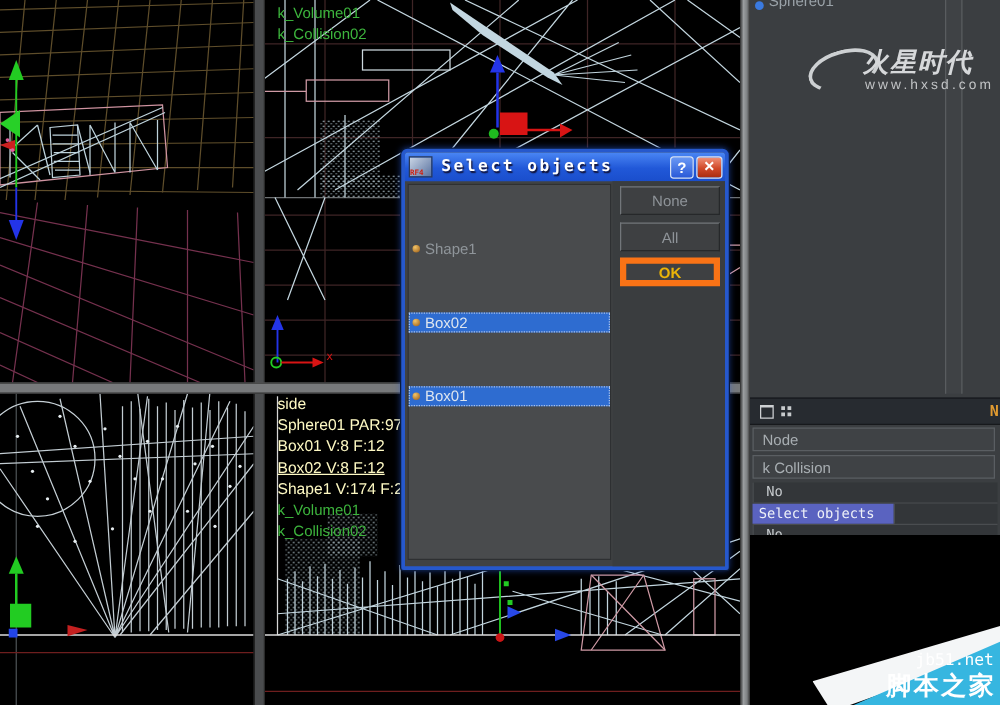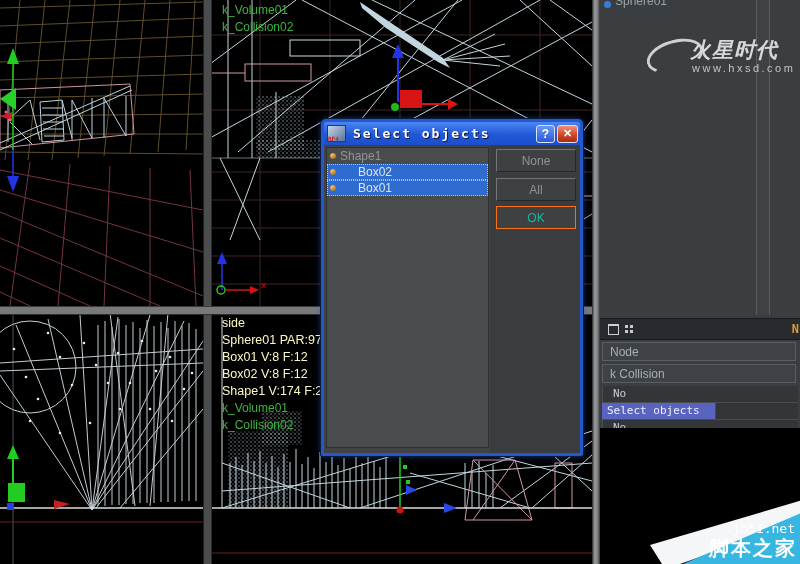--- a/index.html
+++ b/index.html
@@ -54,28 +54,28 @@
             display:flex;align-items:center;border-radius:2px 2px 0 0;}
   .titlebar .dlg-icon{width:17px;height:15px;margin-left:3px;background:linear-gradient(135deg,#c9d5e5,#5a72a0);border:1px solid #2a3a58;position:relative;}
   .titlebar .dlg-icon span{position:absolute;left:0;bottom:-1px;font-size:6px;font-weight:bold;color:#d02010;font-family:"DejaVu Sans Mono",monospace;}
   .titlebar .title{margin-left:7px;color:#fff;font-weight:bold;font-size:13px;letter-spacing:2px;
                    font-family:"DejaVu Sans Mono",monospace;text-shadow:1px 1px 1px #113;}
   .tb-btn{width:19px;height:18px;border-radius:3px;margin-right:2px;display:flex;align-items:center;justify-content:center;
           color:#fff;font-weight:bold;font-size:12px;border:1px solid #d8e2f4;box-sizing:border-box;}
   .tb-help{margin-left:auto;background:linear-gradient(180deg,#6a98f4,#2a5ad8);}
   .tb-close{width:21px;background:linear-gradient(180deg,#f09078,#d04828 55%,#a82c10);font-size:11px;}
   .dlg-list{position:absolute;left:2px;top:25px;width:163px;height:301px;background:#494b4d;border:1px solid #2e3032;box-sizing:border-box;}
-  .dlg-item{height:16px;display:flex;align-items:center;font-size:12px;color:#8f959a;padding-left:3px;position:relative;}
+  .dlg-item{height:16px;display:flex;align-items:center;font-size:12px;color:#8f959a;padding-left:3px;position:relative;margin-top:43px;}
   .dlg-item .dot{width:6px;height:6px;border-radius:50%;background:radial-gradient(circle at 35% 30%,#f2c468,#985812);margin-right:4px;flex:none;}
-  .dlg-item.sel{background:#2e6cd0;color:#dde5ef;outline:1px dotted #aac2ea;outline-offset:-1px;gap:18px;}
+  .dlg-item.sel{background:#2e6cd0;color:#dde5ef;outline:1px dotted #aac2ea;outline-offset:-1px;}
   .dlg-rcol{position:absolute;left:166px;top:23px;width:90px;height:308px;background:#3a3d3f;}
   .dlg-btn{position:absolute;left:172px;width:80px;height:23px;background:#3e4042;color:#8f9499;font-size:12px;
            display:flex;align-items:center;justify-content:center;box-sizing:border-box;
            border-top:1px solid #72767a;border-left:1px solid #72767a;border-bottom:1px solid #26282a;border-right:1px solid #26282a;}
-  .dlg-btn.ok{border:1px solid #f97316;color:#14b8a6;}
+  .dlg-btn.ok{border:5px solid #f97316;color:#eab308;font-weight:bold;}
 </style>
 </head>
 <body>
 
 <div id="stage">
 
   <div class="vp" style="left:0;top:0;width:203px;height:306px;">
     <svg width="203" height="306">
       <g stroke="#5e4d2a" fill="none" stroke-width="1">
         <path d="M0,8L203,2 M0,26L203,18 M0,44L203,36 M0,62L203,55 M0,80L203,74 M0,98L203,94 M0,116L203,114 M0,134L203,134 M0,152L203,154"></path>
@@ -232,21 +232,21 @@
         <rect x="193" y="152" width="4" height="4" fill="#22cc22"></rect>
         <rect x="196" y="167" width="4" height="4" fill="#22cc22"></rect>
         <circle cx="190" cy="197" r="3.5" fill="#cc1515"></circle>
         <polygon points="196,172 207,177 196,182" fill="#2848e8"></polygon>
         <polygon points="234,190 247,195 234,200" fill="#2848e8"></polygon>
       </g>
     </svg>
     <div class="abs stat-label" style="left:12px;top:2px;">side</div>
     <div class="abs stat-label" style="left:12px;top:19px;">Sphere01 PAR:97</div>
     <div class="abs stat-label" style="left:12px;top:36px;">Box01 V:8 F:12</div>
-    <div class="abs stat-label" style="left:12px;top:53px;">Box02 V:8 F:12</div>
+    <div class="abs stat-label" style="left:12px;top:53px;text-decoration:underline;">Box02 V:8 F:12</div>
     <div class="abs stat-label" style="left:12px;top:70px;">Shape1 V:174 F:2</div>
     <div class="abs green-label" style="left:12px;top:87px;">k_Volume01</div>
     <div class="abs green-label" style="left:12px;top:104px;">k_Collision02</div>
   </div>
 
   <div class="abs div-v-left"></div>
   <div class="abs div-h"></div>
   <div class="abs div-v-right"></div>
 
   <div class="abs" id="right-panel">

